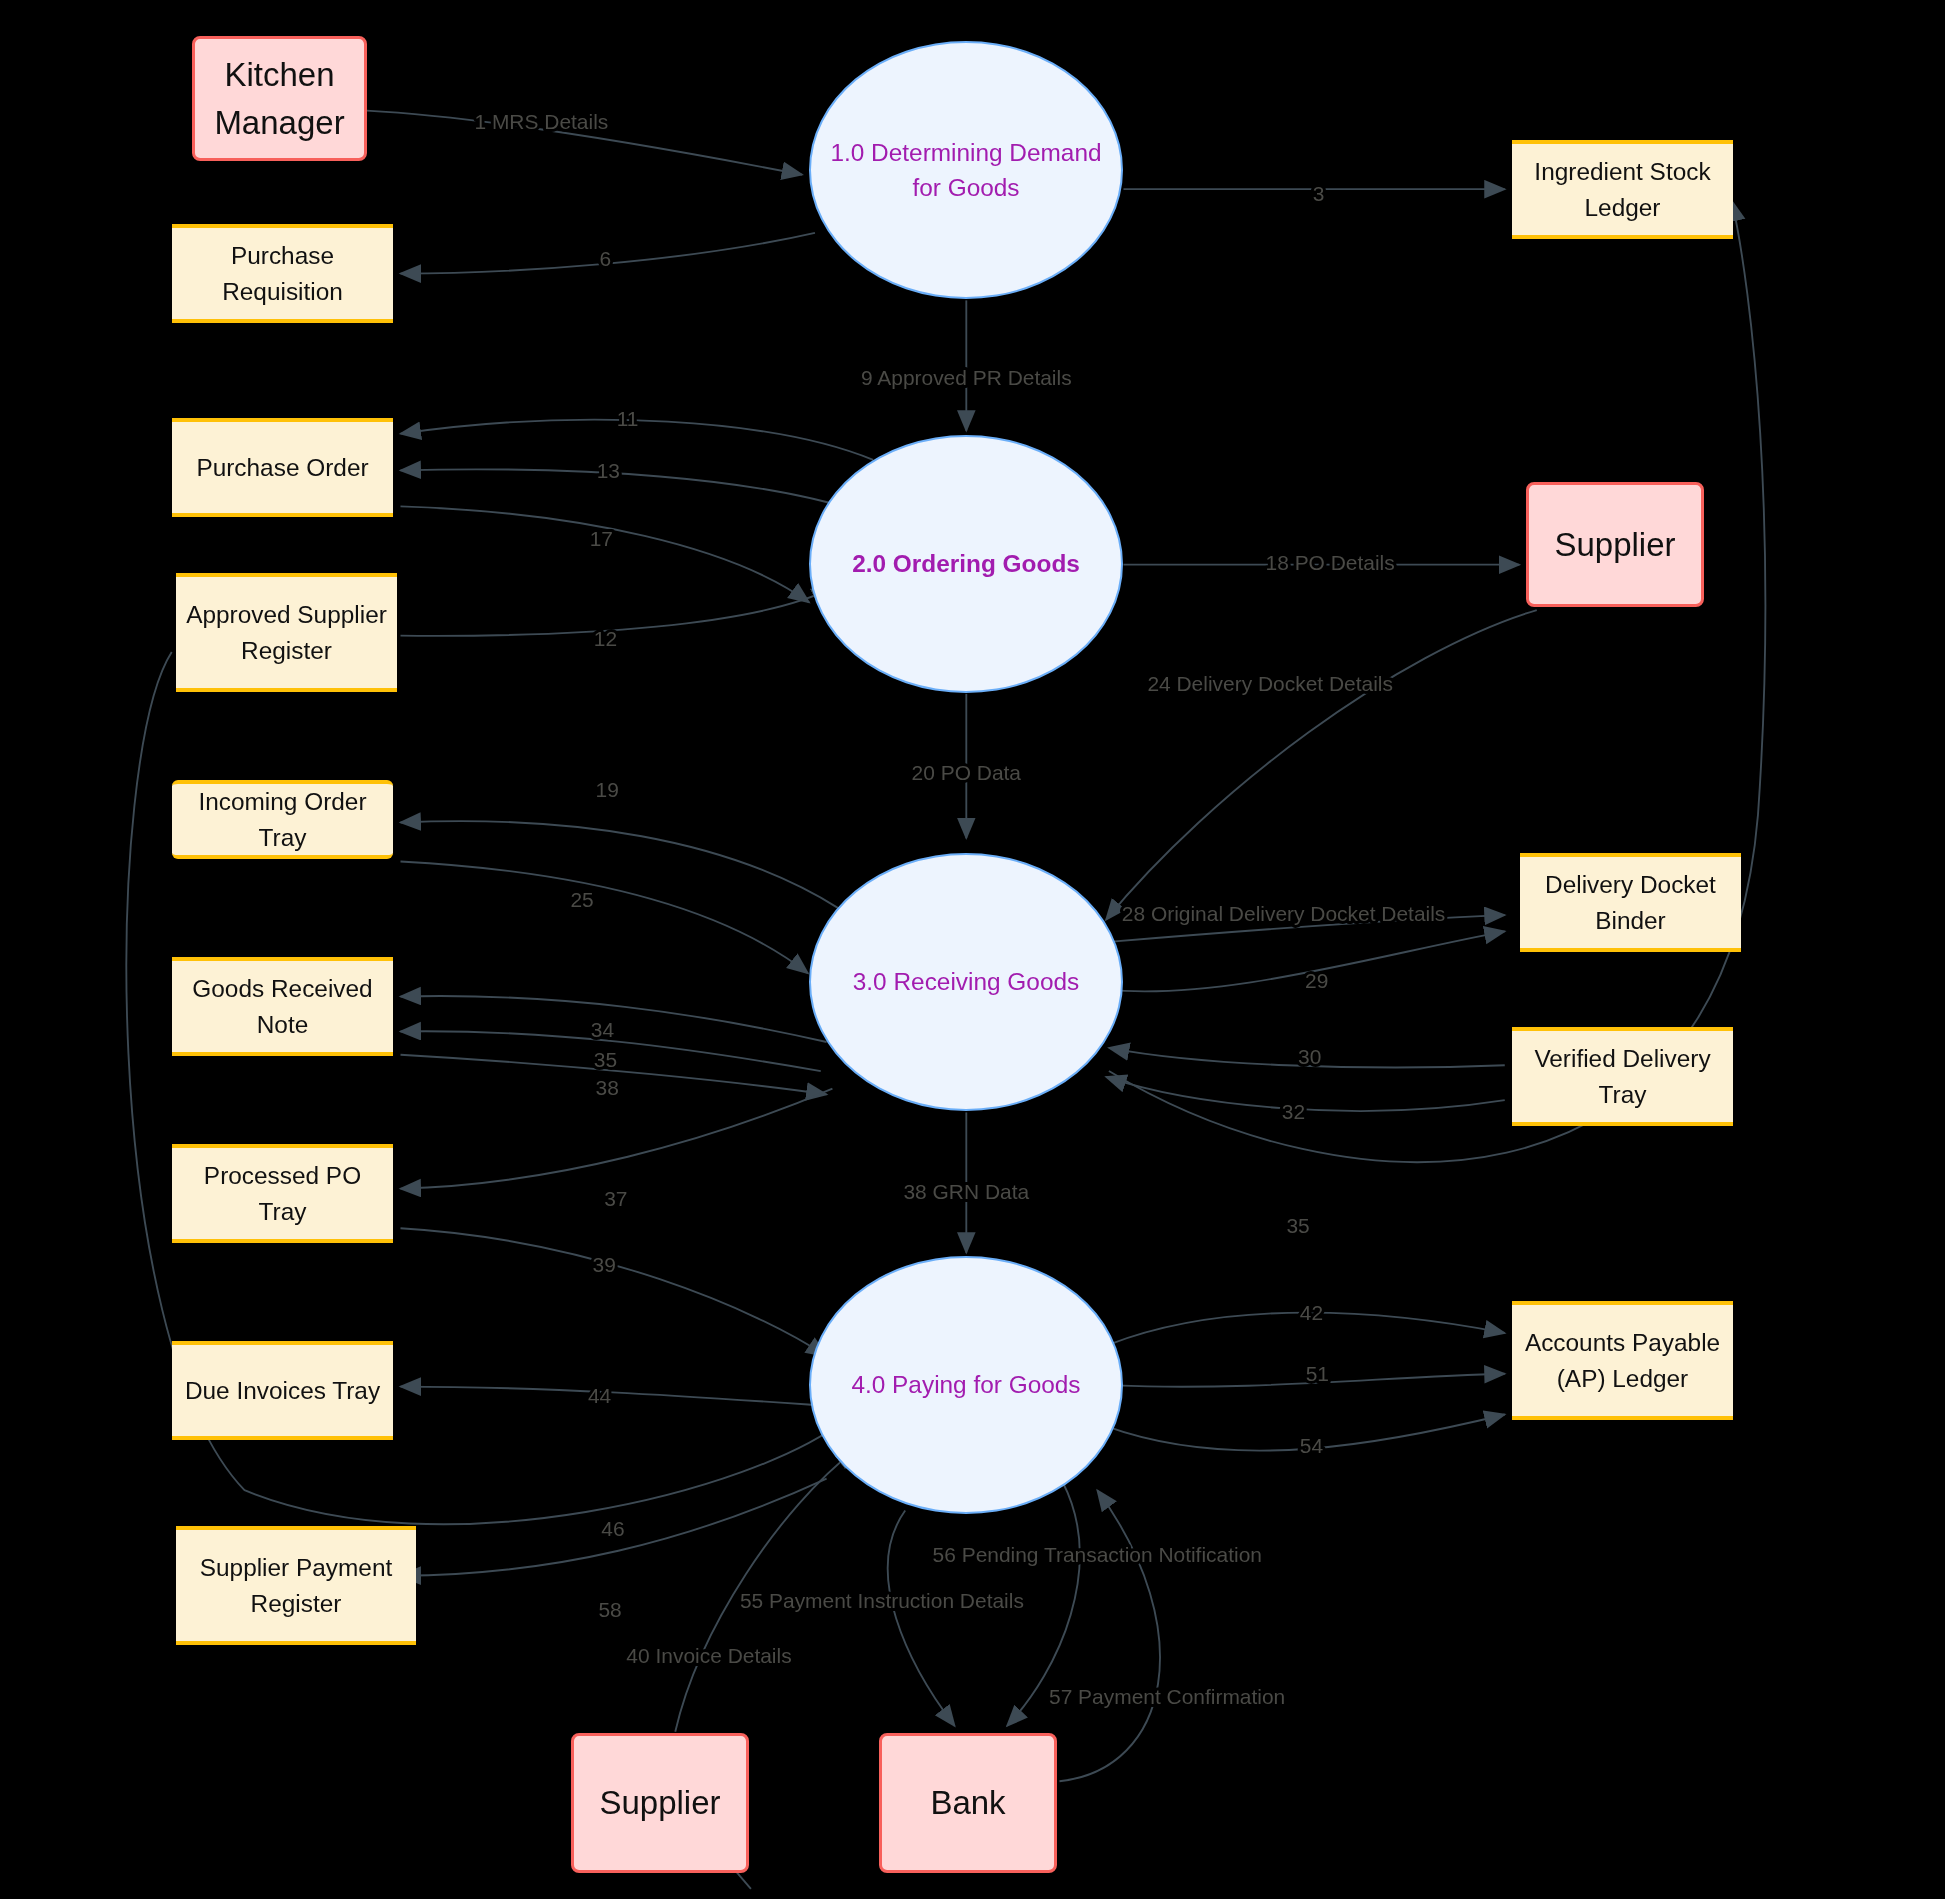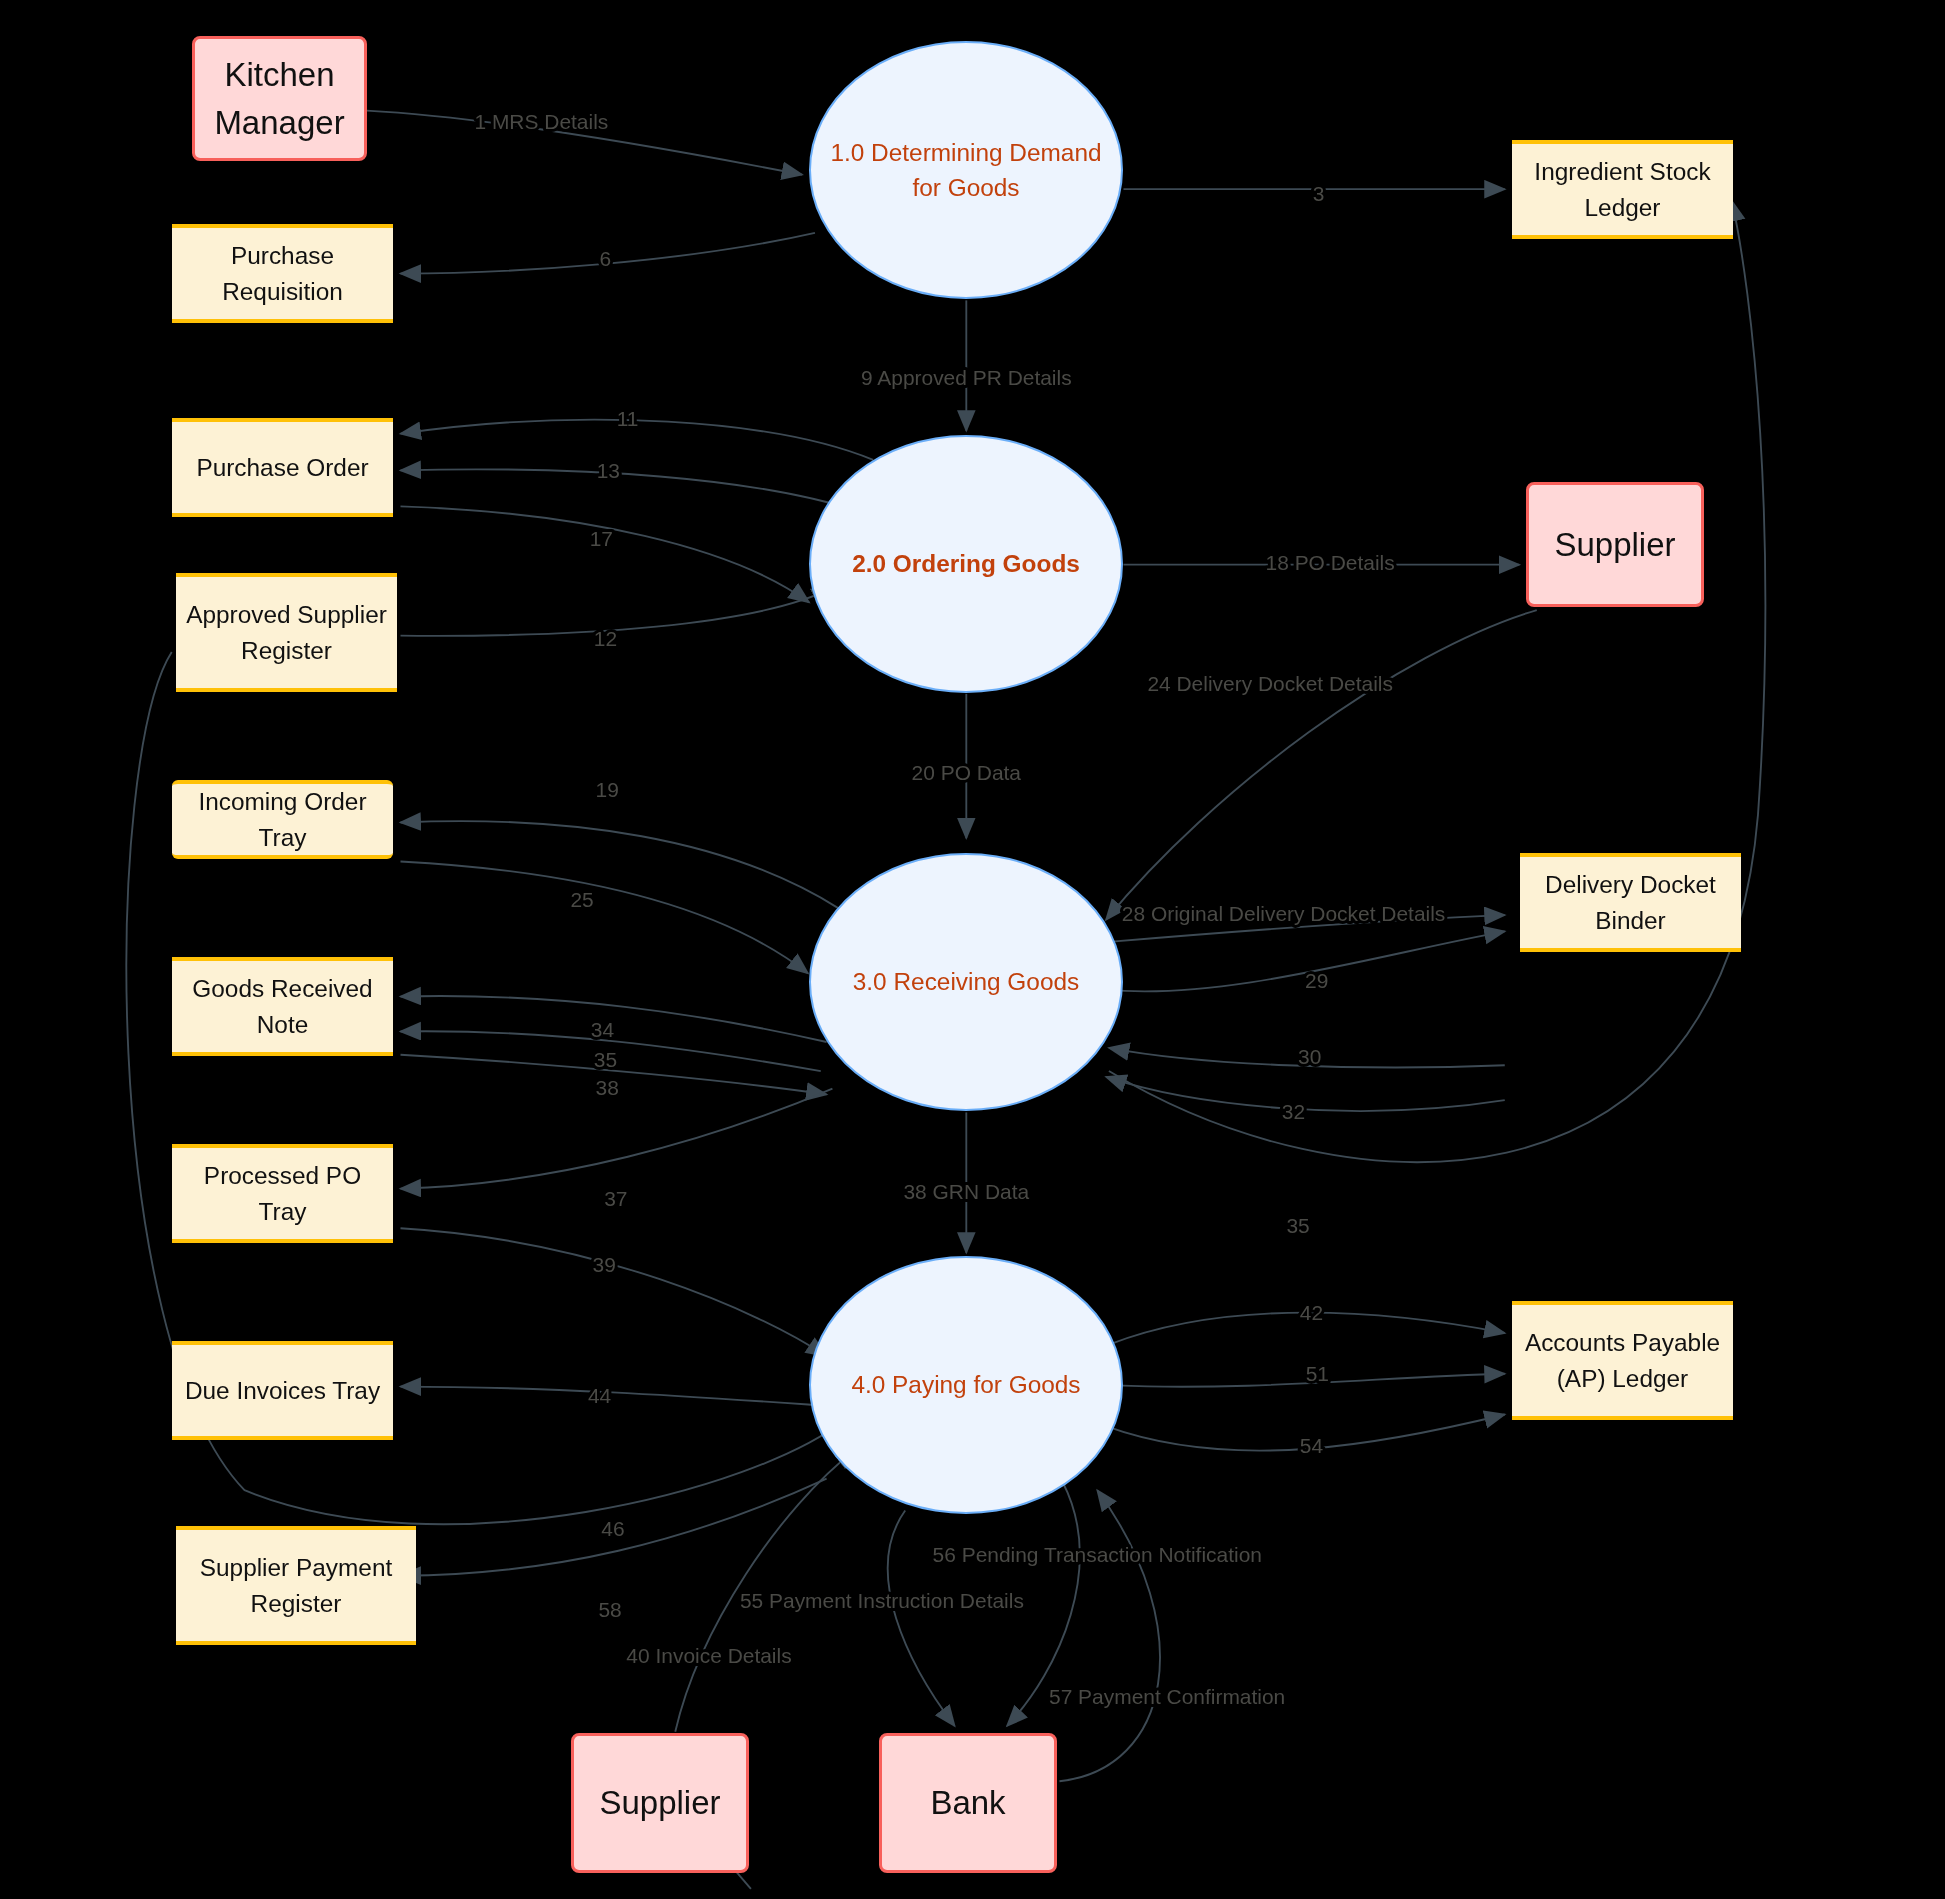--- a/index.html
+++ b/index.html
@@ -2,21 +2,21 @@
 <html style="font-size:9.3px"><head>
 <meta charset="utf-8">
 <style>
   html,body{margin:0;padding:0;background:#000;}
   body{width:1946px;height:1900px;font-family:"Liberation Sans",sans-serif;}
   #stage{position:relative;width:1946px;height:1900px;overflow:hidden;background:#000;}
   svg#wires{position:absolute;left:0;top:0;width:1946px;height:1900px;}
   .node{position:absolute;box-sizing:border-box;display:flex;align-items:center;justify-content:center;text-align:center;}
   .entity{background:#FFD8D8;border:3.5px solid #F8605B;border-radius:8.1px;color:#111;font-size:33px;line-height:1.45;}
   .store{background:#FDF2D5;border-top:4.1px solid #FFC107;border-bottom:4.1px solid #FFC107;border-left:0;border-right:0;color:#111;font-size:24.4px;line-height:1.45;}
-  .process{background:#EDF4FE;border:2.9px solid #6BAEF8;border-radius:50%;color:#c2410c;font-size:24.4px;line-height:1.45;}
+  .process{background:#EDF4FE;border:2.9px solid #6BAEF8;border-radius:50%;color:#a21caf;font-size:24.4px;line-height:1.45;}
   .node span{display:block;padding:0 7px;}
   .elabel{fill:#4a4a46;font-family:"Liberation Sans",sans-serif;font-size:36px;}
 </style>
 </head>
 <body>
 
 <div id="stage">
   <svg id="wires" viewBox="0 0 3343 3264" xmlns="http://www.w3.org/2000/svg">
     <defs>
       <marker id="ah" markerWidth="13" markerHeight="13" refX="11" refY="5" orient="auto" markerUnits="strokeWidth">
@@ -169,20 +169,23 @@
   </div>
   <div class="node store" style="left:176px;top:1526px;width:240px;height:119px;">
     <span>Supplier Payment Register</span>
   </div>
   <div class="node store" style="left:1512px;top:140px;width:221px;height:99px;">
     <span>Ingredient Stock Ledger</span>
   </div>
   <div class="node store" style="left:1480px;top:853px;width:221px;height:99px;margin-left:40px;">
     <span>Delivery Docket Binder</span>
   </div>
+  <div class="node store" style="left:1512px;top:1027px;width:221px;height:99px;">
+    <span>Verified Delivery Tray</span>
+  </div>
   <div class="node store" style="left:1512px;top:1301px;width:221px;height:119px;">
     <span>Accounts Payable (AP) Ledger</span>
   </div>
 
   <div class="node process" style="left:809px;top:41px;width:314px;height:258px;">
     <span>1.0 Determining Demand for Goods</span>
   </div>
   <div class="node process" style="left:809px;top:435px;width:314px;height:258px;font-weight:bold;">
     <span>2.0 Ordering Goods</span>
   </div>

